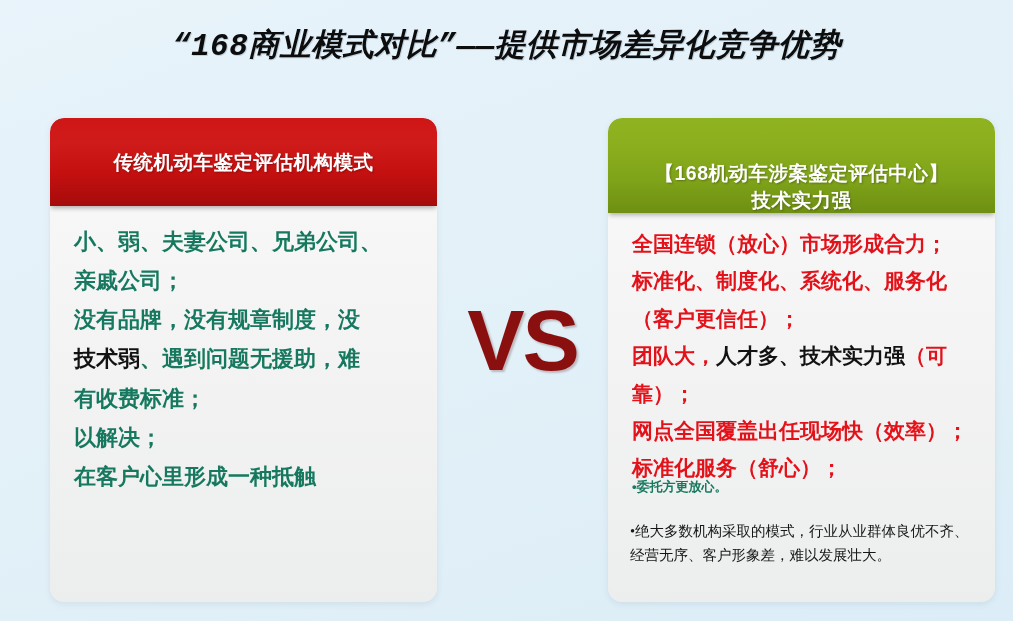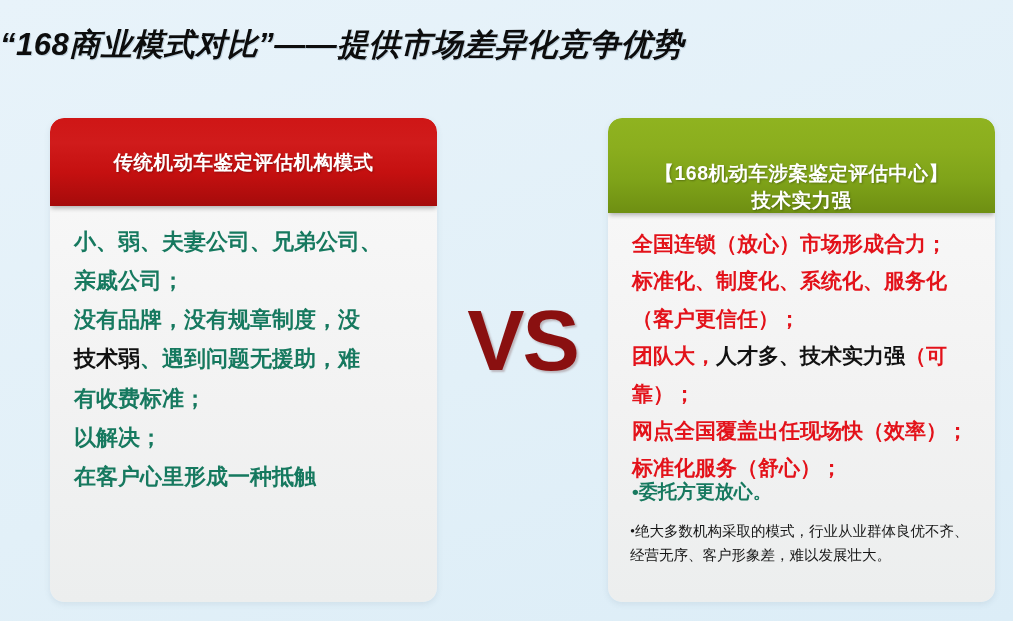--- a/index.html
+++ b/index.html
@@ -19,27 +19,29 @@
     inset: 0;
     background: linear-gradient(160deg, #e8f3fa 0%, #e2f0f8 55%, #dcedf7 100%);
   }
 
   
   .title {
     position: absolute;
     top: 24px;
     left: 0;
     width: 1013px;
+    text-align: center;
     font-size: 31px;
     font-weight: bold;
     font-style: italic;
     color: #0d0d0d;
     letter-spacing: 0.5px;
     white-space: nowrap;
     text-shadow: 1px 1px 0 rgba(120,150,170,0.35);
+    font-family: Liberation Mono, monospace;
   }
 
   
   .panel {
     position: absolute;
     border-radius: 14px;
     overflow: hidden;
     box-shadow: 0 2px 6px rgba(60,90,110,0.10);
   }
   .panel-left  { left: 50px;  top: 118px; width: 387px; height: 484px; }
@@ -97,21 +99,21 @@
   }
   .body-right {
     top: 12px;
     font-size: 21px;
     color: #e3121a;
   }
   .tline { white-space: nowrap; }
   .blk   { color: #121212; }
   .grn-line {
     color: #17795f;
-    font-size: 19px;
+    font-size: 13px;
     white-space: nowrap;
     margin-top: -12px;
   }
 
   .footnote {
     position: absolute;
     left: 22px;
     right: 14px;
     bottom: 34px;
     font-family: "Liberation Serif", "DejaVu Serif", serif;

